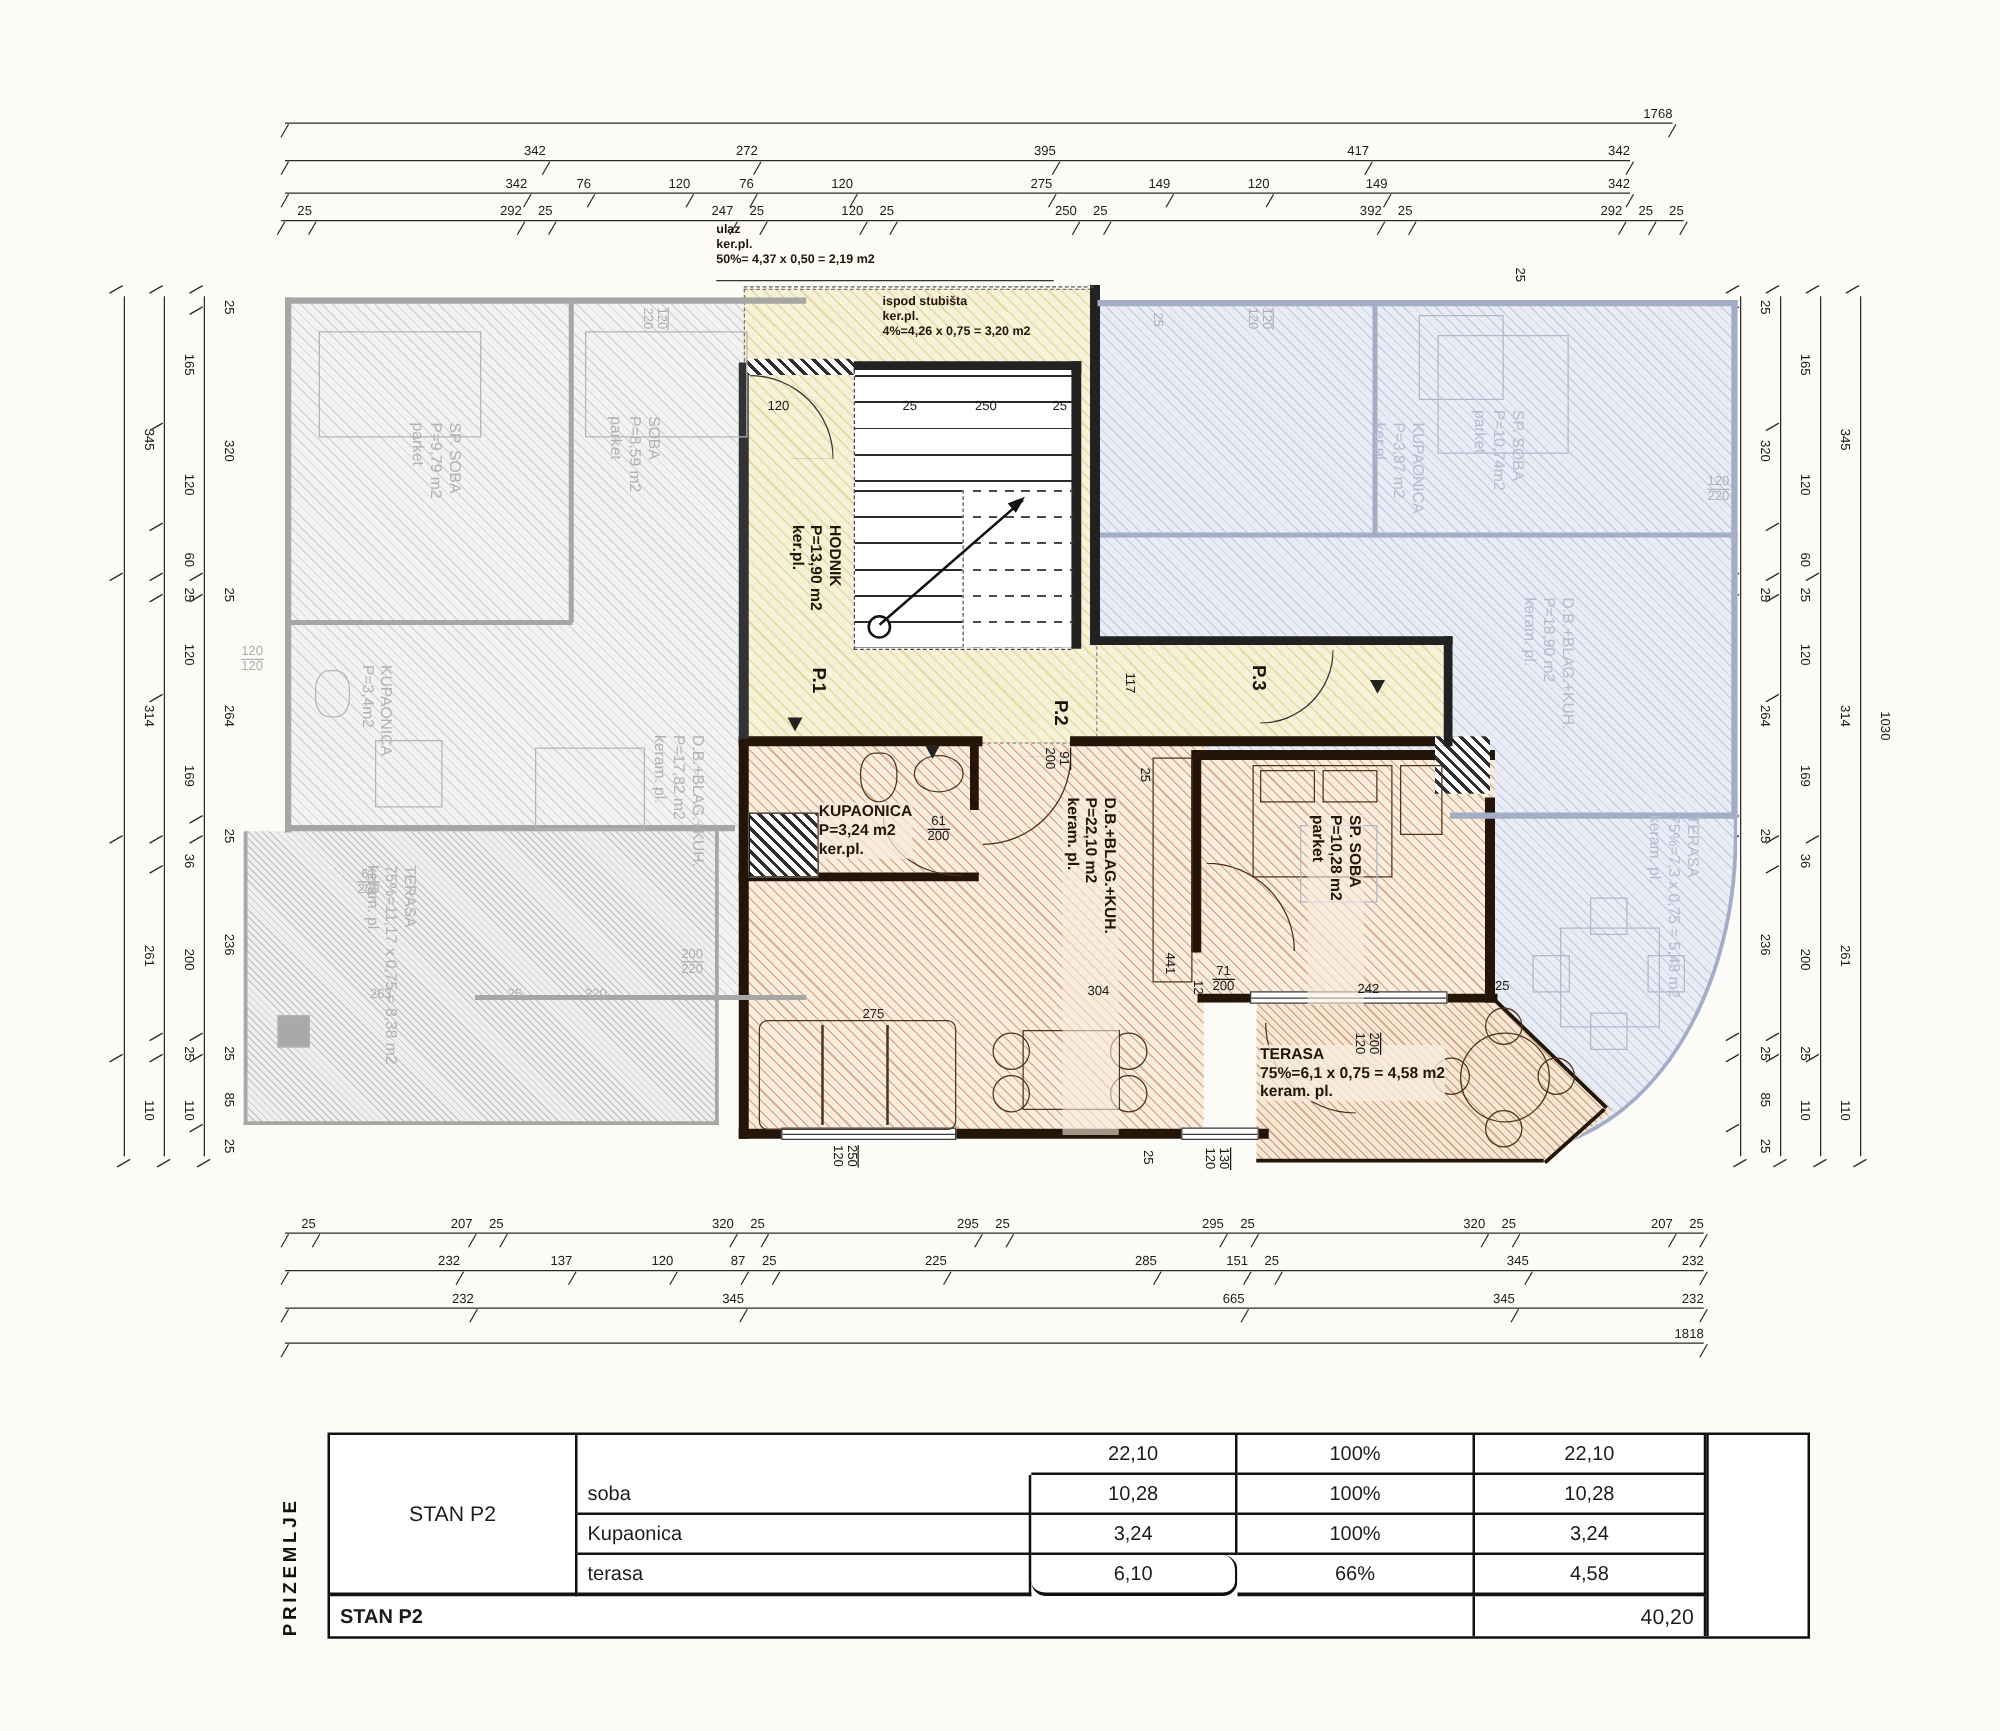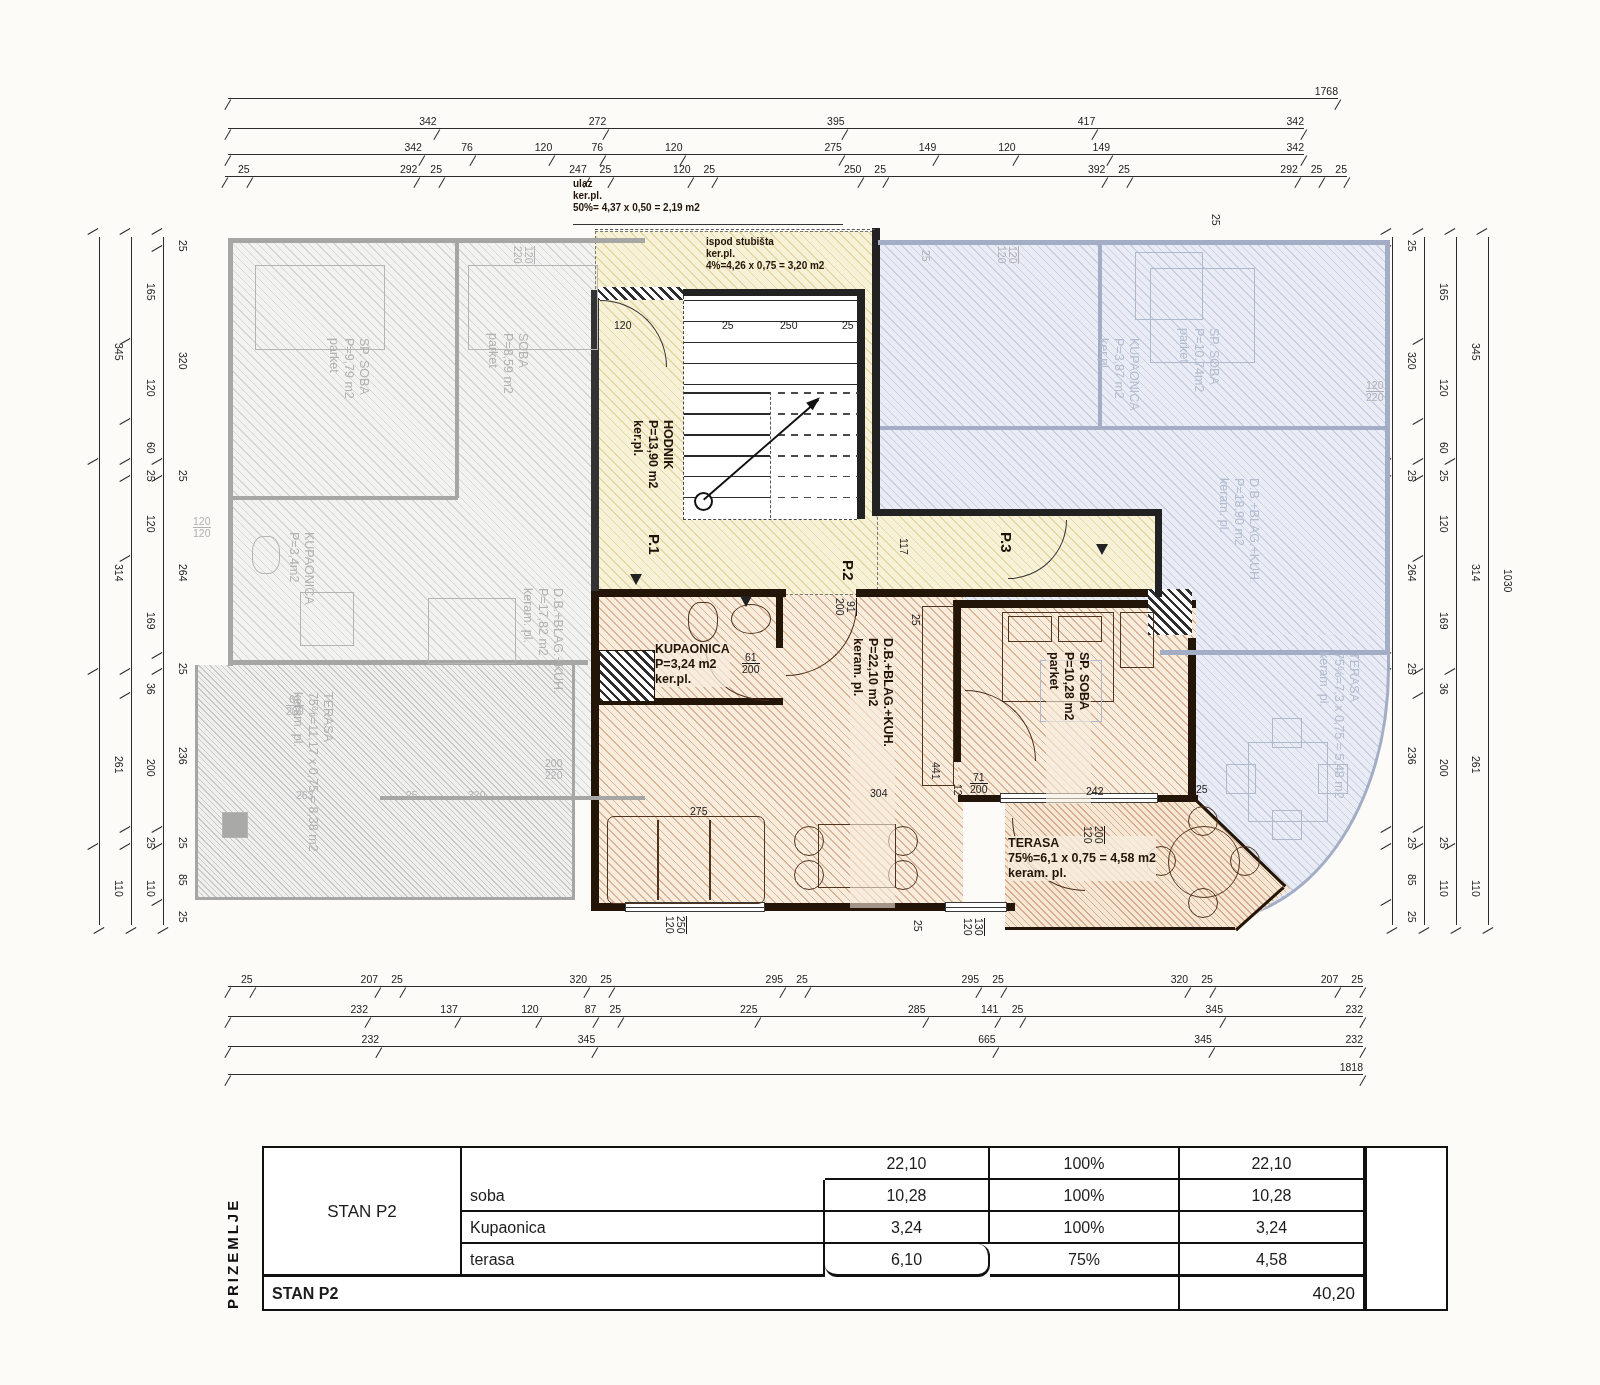--- a/index.html
+++ b/index.html
@@ -193,21 +193,21 @@
     <span class="seg" style="flex-grow: 25;">25</span>
   </div>
 <div class="dh" style="left:228px;top:998px;width:1135px">
     <span class="seg" style="flex-grow: 232;">232</span>
     <span class="seg" style="flex-grow: 137;">137</span>
     <span class="seg" style="flex-grow: 120;">120</span>
     <span class="seg" style="flex-grow: 87;">87</span>
     <span class="seg" style="flex-grow: 25;">25</span>
     <span class="seg" style="flex-grow: 225;">225</span>
     <span class="seg" style="flex-grow: 285;">285</span>
-    <span class="seg" style="flex-grow: 105;">141</span>
+    <span class="seg" style="flex-grow: 105;">151</span>
     <span class="seg" style="flex-grow: 25;">25</span>
     <span class="seg" style="flex-grow: 345;">345</span>
     <span class="seg" style="flex-grow: 232;">232</span>
   </div>
 <div class="dh" style="left:228px;top:1028px;width:1135px">
     <span class="seg" style="flex-grow: 232;">232</span>
     <span class="seg" style="flex-grow: 345;">345</span>
     <span class="seg" style="flex-grow: 665;">665</span>
     <span class="seg" style="flex-grow: 345;">345</span>
     <span class="seg" style="flex-grow: 232;">232</span>
@@ -464,21 +464,21 @@
       <div class="tc " style="grid-area: 2 / 2;">soba</div>
       <div class="tc center" style="grid-area: 2 / 3;">10,28</div>
       <div class="tc center" style="grid-area: 2 / 4;">100%</div>
       <div class="tc center" style="grid-area: 2 / 5;">10,28</div>
       <div class="tc " style="grid-area: 3 / 2;">Kupaonica</div>
       <div class="tc center" style="grid-area: 3 / 3;">3,24</div>
       <div class="tc center" style="grid-area: 3 / 4;">100%</div>
       <div class="tc center" style="grid-area: 3 / 5;">3,24</div>
       <div class="tc  heavy" style="grid-area: 4 / 2;">terasa</div>
       <div class="tc center heavy" style="grid-area: 4 / 3; border-radius: 12px;">6,10</div>
-      <div class="tc center heavy" style="grid-area: 4 / 4;">75%</div>
+      <div class="tc center heavy" style="grid-area: 4 / 4;">66%</div>
       <div class="tc center heavy" style="grid-area: 4 / 5;">4,58</div>
       <div class="tc nob" style="grid-area: 5 / 1; font-weight: 700; border-right: none;">STAN P2</div>
       <div class="tc nob nor" style="grid-area: 5 / 3;"></div>
       <div class="tc nob" style="grid-area: 5 / 4;"></div>
       <div class="tc right nob" style="grid-area: 5 / 5; font-size: 17px;">40,20</div>
       <div class="tc nob nor" style="grid-area: 1 / 6 / 6; border-left: 2px solid rgb(17, 17, 17);"></div>
     </div>
 </div>
 
 </body></html>

